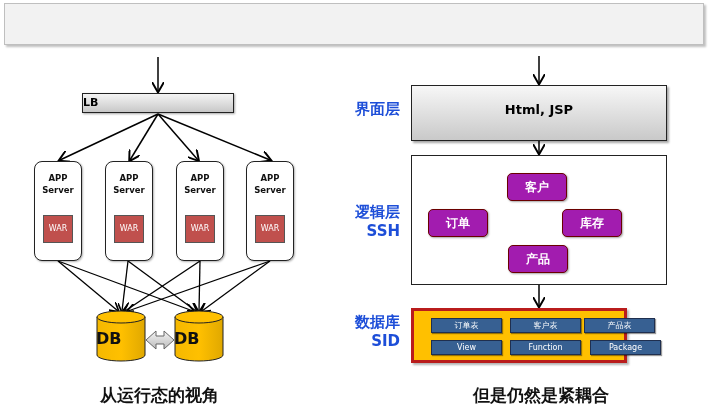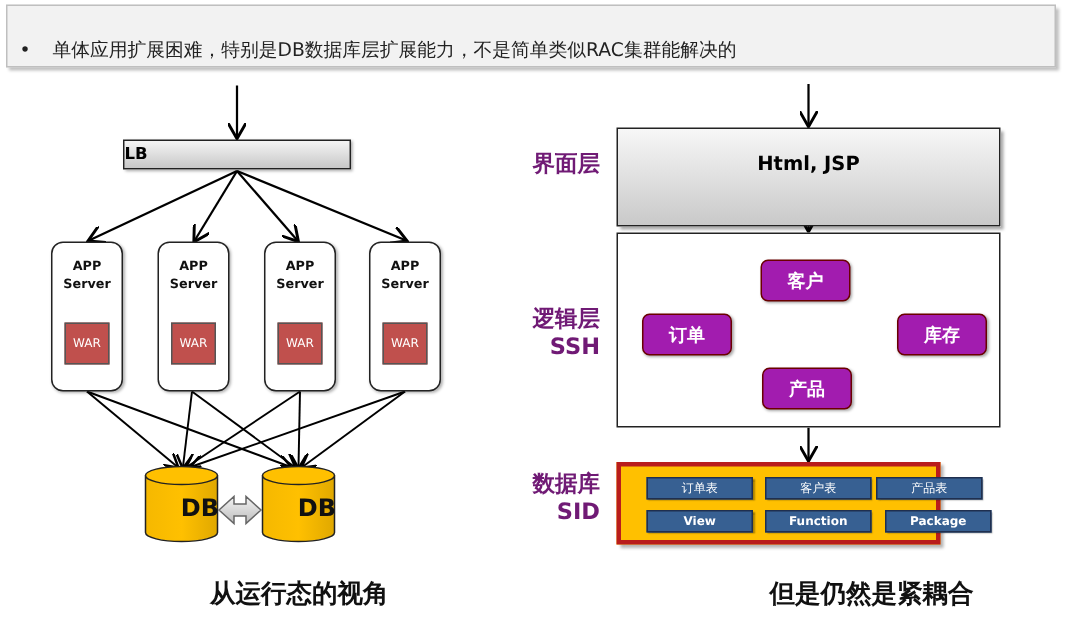--- a/index.html
+++ b/index.html
@@ -17,47 +17,46 @@
         box-sizing: border-box; box-shadow: 1px 1px 2px rgba(0,0,0,0.35);
         text-align: left; font-weight: bold; font-size: 11px; line-height: 18px; }
   .app { position: absolute; top: 161px; width: 48px; height: 100px; background: #fff;
          border: 1px solid #222; border-radius: 8px; box-sizing: border-box;
          box-shadow: 1px 1px 2px rgba(0,0,0,0.3); }
   .app-label { position: absolute; top: 10px; width: 100%; text-align: center;
                font-size: 8.5px; font-weight: bold; line-height: 12px; color: #111; }
   .war { position: absolute; left: 8px; top: 53px; width: 30px; height: 28px;
          background: #c0504d; border: 1px solid #555; box-sizing: border-box;
          color: #fff; font-size: 8px; font-weight: normal; text-align: center; line-height: 26px; }
-  .db-label { position: absolute; font-size: 16px; font-weight: bold; color: #111; text-align:right; width: 50px; }
-  .title-bottom { position: absolute; font-size: 17px; font-weight: bold; color: #111; white-space: nowrap; margin-left: 40px; }
-  .layer-label { position: absolute; font-size: 15px; font-weight: bold; color: #701a75; text-align: right; line-height: 19px; }
-  .ui-layer { position: absolute; left: 411px; top: 85px; width: 256px; height: 66px;
+  .db-label { position: absolute; font-size: 16px; font-weight: bold; color: #111; text-align:left; width: 50px; }
+  .title-bottom { position: absolute; font-size: 17px; font-weight: bold; color: #111; white-space: nowrap; }
+  .layer-label { position: absolute; font-size: 15px; font-weight: bold; color: #1d4ed8; text-align: right; line-height: 19px; }
+  .ui-layer { position: absolute; left: 411px; top: 85px; width: 256px; height: 56px;
               background: linear-gradient(#f7f7f7, #c9c9c9); border: 1px solid #222; box-sizing: border-box;
               box-shadow: 2px 2px 2px rgba(0,0,0,0.35); text-align: center;
               font-size: 13px; font-weight: bold; line-height: 48px; }
   .logic-layer { position: absolute; left: 411px; top: 155px; width: 256px; height: 130px;
                  background: #fff; border: 1px solid #222; box-sizing: border-box; }
   .module { position: absolute; width: 60px; height: 28px; background: #a21caf;
             border: 1px solid #6a0000; border-radius: 5px; box-sizing: border-box;
             color: #fff; font-size: 12px; font-weight: bold; text-align: center; line-height: 26px;
             box-shadow: 1px 1px 2px rgba(0,0,0,0.35); }
   .data-layer { position: absolute; left: 411px; top: 308px; width: 216px; height: 55px;
                 background: #ffc000; border: 3px solid #b91c1c; box-sizing: border-box;
                 box-shadow: 2px 2px 2px rgba(0,0,0,0.3); }
   .tbl { position: absolute; width: 71px; height: 15px; background: #376092;
          border: 1px solid #1f2f4f; box-sizing: border-box; color: #fff;
-         font-size: 8px; text-align: center; line-height: 13px; font-weight: bold;
+         font-size: 8px; text-align: center; line-height: 13px; font-weight: normal;
          box-shadow: 1px 1px 1px rgba(0,0,0,0.4); }
   .tbl.cn { font-weight: normal; }
 </style>
 </head>
 <body>
 
 <div class="notes">
-  <div class="note note2"><span class="bullet">•</span><span>单体应用扩展困难，特别是DB数据库层扩展能力，不是简单类似RAC集群能解决的</span></div>
 </div>
 
 <svg width="711" height="418">
   <defs>
     <marker id="ah" markerWidth="8" markerHeight="8" refX="6" refY="4" orient="auto">
       <path d="M0,0 L7,4 L0,8" fill="none" stroke="#000" stroke-width="1.3"></path>
     </marker>
     <linearGradient id="dbg" x1="0" x2="1">
         <stop offset="0" stop-color="#f5b800"></stop>
         <stop offset="0.5" stop-color="#ffc000"></stop>
@@ -138,21 +137,21 @@
 
 <div class="title-bottom" style="left:100px; top:384px">从运行态的视角</div>
 
 <div class="layer-label" style="left:345px; top:100px; width:55px">界面层</div>
 <div class="ui-layer">Html, JSP</div>
 
 <div class="layer-label" style="left:340px; top:203px; width:60px"><span>逻辑层</span><br><span>SSH</span></div>
 <div class="logic-layer"></div>
 <div class="module" style="left:507px; top:173px">客户</div>
 <div class="module" style="left:428px; top:209px">订单</div>
-<div class="module" style="left:598px; top:209px">库存</div>
+<div class="module" style="left:562px; top:209px">库存</div>
 <div class="module" style="left:508px; top:245px">产品</div>
 
 <div class="layer-label" style="left:340px; top:313px; width:60px"><span>数据库</span><br><span>SID</span></div>
 <div class="data-layer">
   <div class="tbl cn" style="left:17px; top:7px">订单表</div>
   <div class="tbl cn" style="left:96px; top:7px">客户表</div>
   <div class="tbl cn" style="left:170px; top:7px">产品表</div>
   <div class="tbl" style="left:17px; top:29px">View</div>
   <div class="tbl" style="left:96px; top:29px">Function</div>
   <div class="tbl" style="left:176px; top:29px">Package</div>

